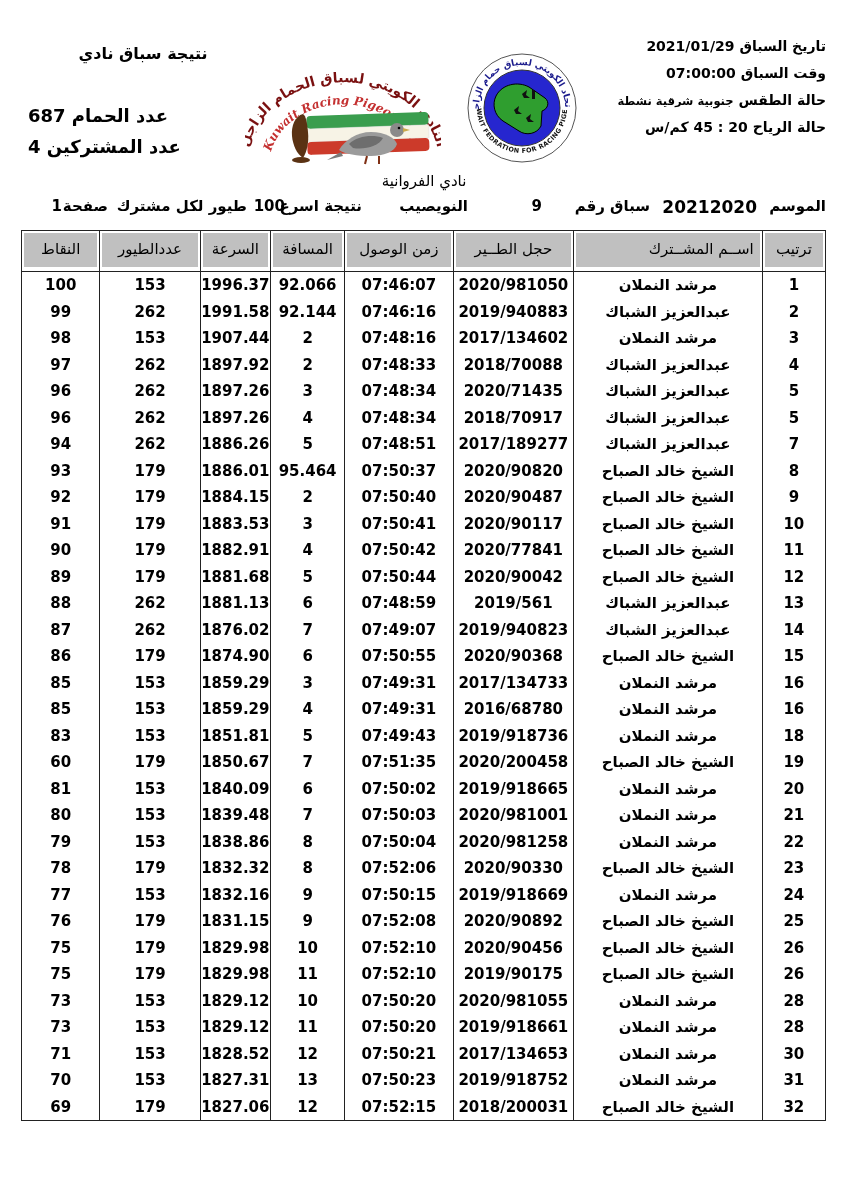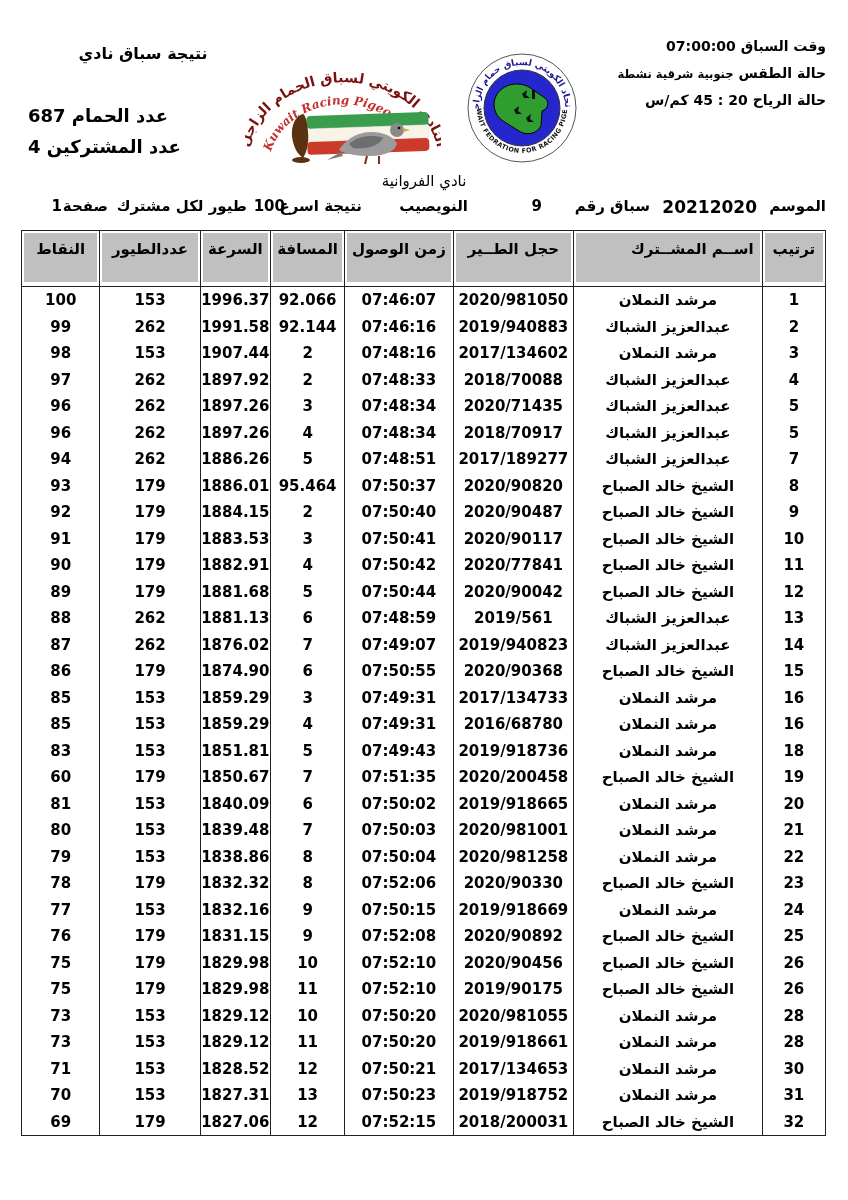--- a/index.html
+++ b/index.html
@@ -33,36 +33,40 @@
   .sr-resno{right:563px;}  .sr-perlbl{right:601px;}
   .sr-pagelbl{right:740px;} .sr-pageno{right:786px;}
 
   
   table.results{position:absolute;top:230px;right:22px;width:805px;
                 border-collapse:collapse;table-layout:fixed;direction:rtl;}
   table.results,table.results td,table.results th{border:1px solid #222;}
   table.results td,table.results th{border-top:none;border-bottom:none;overflow:hidden;}
   table.results thead th{border-bottom:1px solid #222;background:#fff;
                          padding:2px 2px 4px 2px;vertical-align:top;}
-  th .hdr{background:#c0c0c0;font-size:15px;font-weight:bold;padding:7px 4px 24px 4px;
+  th .hdr{background:#c0c0c0;font-size:15px;font-weight:normal;padding:7px 4px 9px 4px;
           text-align:center;white-space:nowrap;}
   th.h-name .hdr{text-align:right;padding-right:6px;}
   table.results tbody td{height:26.5px;font-size:15px;font-weight:bold;
                          text-align:center;padding:0;white-space:nowrap;}
   td.c-name{text-align:right;padding-right:8px;font-size:14px;}
   td.c-ring,td.c-time{text-align:right;padding-left:7px;direction:ltr;}
   td.c-ring{padding-right:0;margin-top:40px;} td.c-time{padding-right:0;}
   td.c-ring,td.c-time{text-align:right;}
 </style>
 </head>
 <body>
 
 <div id="page">
 
   <div class="info-right">
+    <div class="info-line">
+      <span>تاريخ السباق</span>
+      <span class="val">2021/01/29</span>
+    </div>
     <div class="info-line">
       <span>وقت السباق</span>
       <span class="val">07:00:00</span>
     </div>
     <div class="info-line">
       <span>حالة الطقس</span>
       <span class="val small">جنوبية شرقية نشطة</span>
     </div>
     <div class="info-line">
       <span>حالة الرياح</span>

